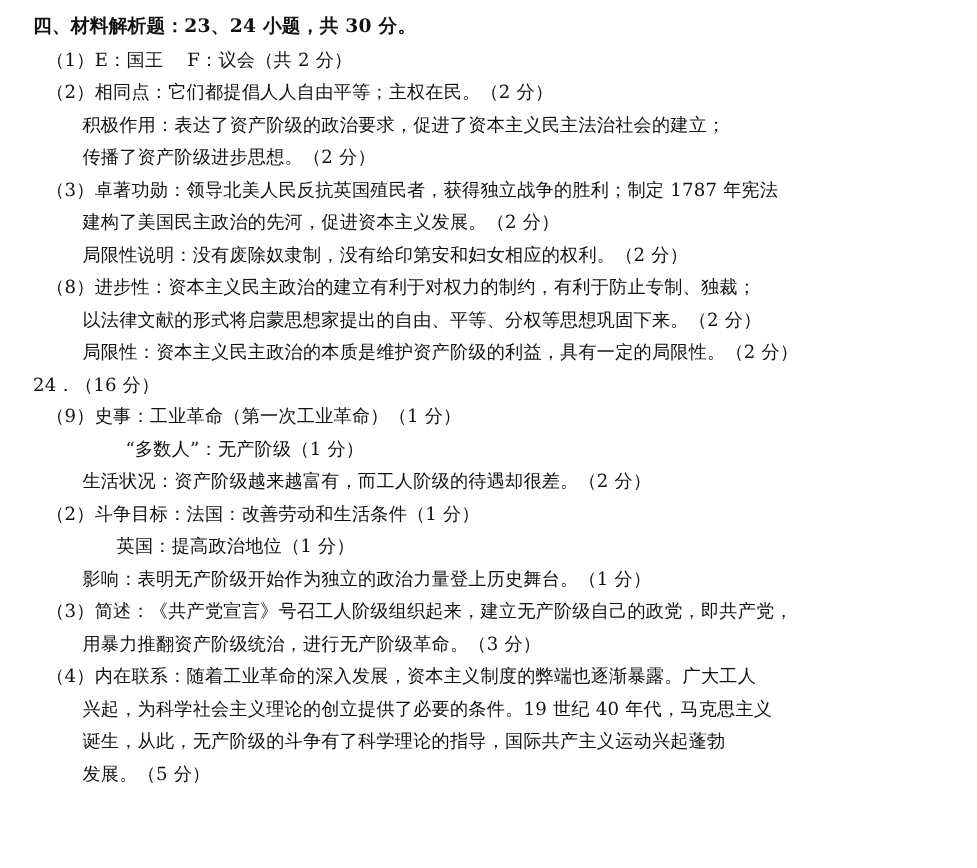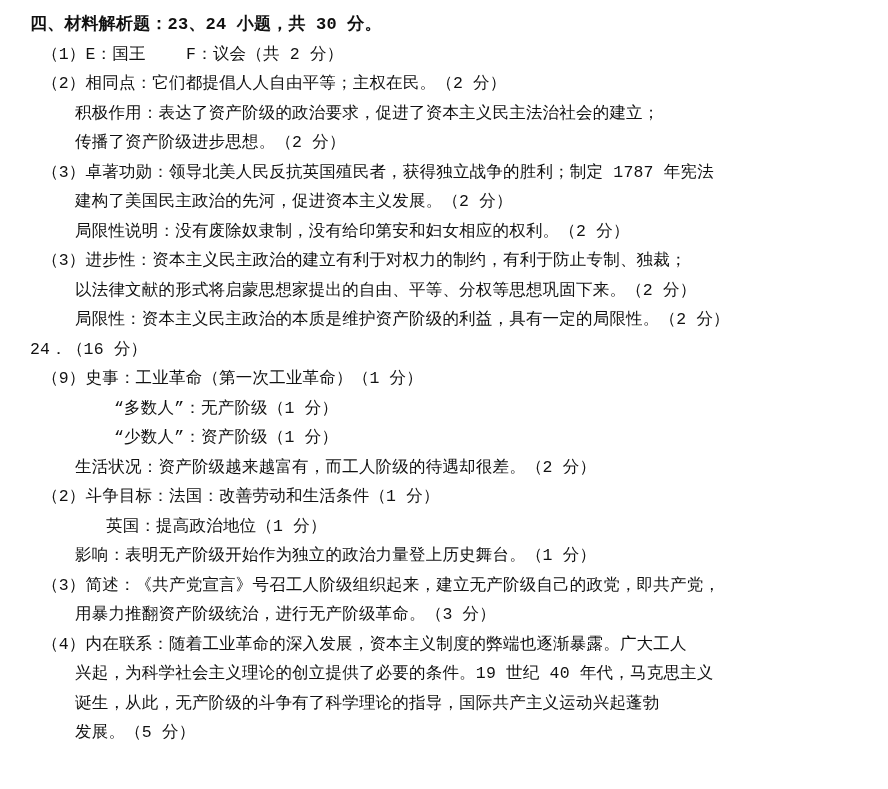--- a/index.html
+++ b/index.html
@@ -13,21 +13,20 @@
     font-family: "DejaVu Serif", "Liberation Serif", serif;
     color: #111111;
     overflow: hidden;
   }
   .page {
     position: relative;
     width: 888px;
     height: 789px;
     padding: 10px 0 0 0;
     box-sizing: border-box;
-    font-family: Liberation Mono, monospace;
   }
   .line {
     font-size: 16.5px;
     line-height: 29.5px;
     white-space: pre;
     letter-spacing: 0.2px;
   }
   .section-head {
     padding-left: 30px;
     font-weight: bold;
@@ -55,27 +54,26 @@
 <div class="page">
   <div class="line section-head">四、材料解析题：23、24 小题，共 30 分。</div>
   <div id="body-content">
       <div class="line lvl1">（1）E：国王    F：议会（共 2 分）</div>
       <div class="line lvl1">（2）相同点：它们都提倡人人自由平等；主权在民。（2 分）</div>
       <div class="line lvl2">积极作用：表达了资产阶级的政治要求，促进了资本主义民主法治社会的建立；</div>
       <div class="line lvl2">传播了资产阶级进步思想。（2 分）</div>
       <div class="line lvl1">（3）卓著功勋：领导北美人民反抗英国殖民者，获得独立战争的胜利；制定 1787 年宪法</div>
       <div class="line lvl2">建构了美国民主政治的先河，促进资本主义发展。（2 分）</div>
       <div class="line lvl2">局限性说明：没有废除奴隶制，没有给印第安和妇女相应的权利。（2 分）</div>
-      <div class="line lvl1">（3）进步性：资本主义民主政治的建立有利于对权力的制约，有利于防止专制、独裁；</div>
+      <div class="line lvl1">（8）进步性：资本主义民主政治的建立有利于对权力的制约，有利于防止专制、独裁；</div>
       <div class="line lvl2">以法律文献的形式将启蒙思想家提出的自由、平等、分权等思想巩固下来。（2 分）</div>
       <div class="line lvl2">局限性：资本主义民主政治的本质是维护资产阶级的利益，具有一定的局限性。（2 分）</div>
       <div class="line q-head">24．（16 分）</div>
       <div class="line lvl1">（9）史事：工业革命（第一次工业革命）（1 分）</div>
       <div class="line lvl2b">“多数人”：无产阶级（1 分）</div>
-      <div class="line lvl2b">“少数人”：资产阶级（1 分）</div>
       <div class="line lvl2">生活状况：资产阶级越来越富有，而工人阶级的待遇却很差。（2 分）</div>
       <div class="line lvl1">（2）斗争目标：法国：改善劳动和生活条件（1 分）</div>
       <div class="line lvl3">英国：提高政治地位（1 分）</div>
       <div class="line lvl2">影响：表明无产阶级开始作为独立的政治力量登上历史舞台。（1 分）</div>
       <div class="line lvl1">（3）简述：《共产党宣言》号召工人阶级组织起来，建立无产阶级自己的政党，即共产党，</div>
       <div class="line lvl2">用暴力推翻资产阶级统治，进行无产阶级革命。（3 分）</div>
       <div class="line lvl1">（4）内在联系：随着工业革命的深入发展，资本主义制度的弊端也逐渐暴露。广大工人</div>
       <div class="line lvl2">兴起，为科学社会主义理论的创立提供了必要的条件。19 世纪 40 年代，马克思主义</div>
       <div class="line lvl2">诞生，从此，无产阶级的斗争有了科学理论的指导，国际共产主义运动兴起蓬勃</div>
       <div class="line lvl2">发展。（5 分）</div>

